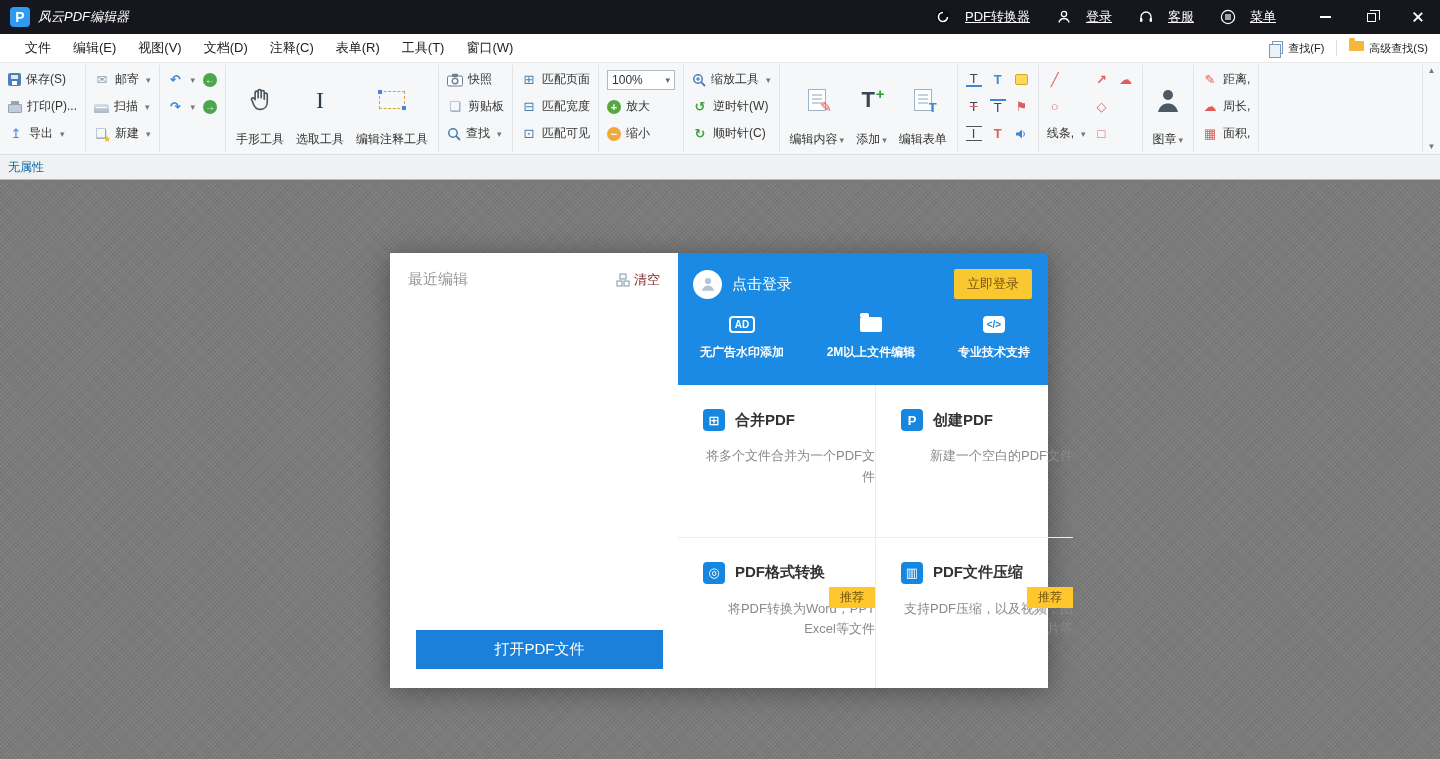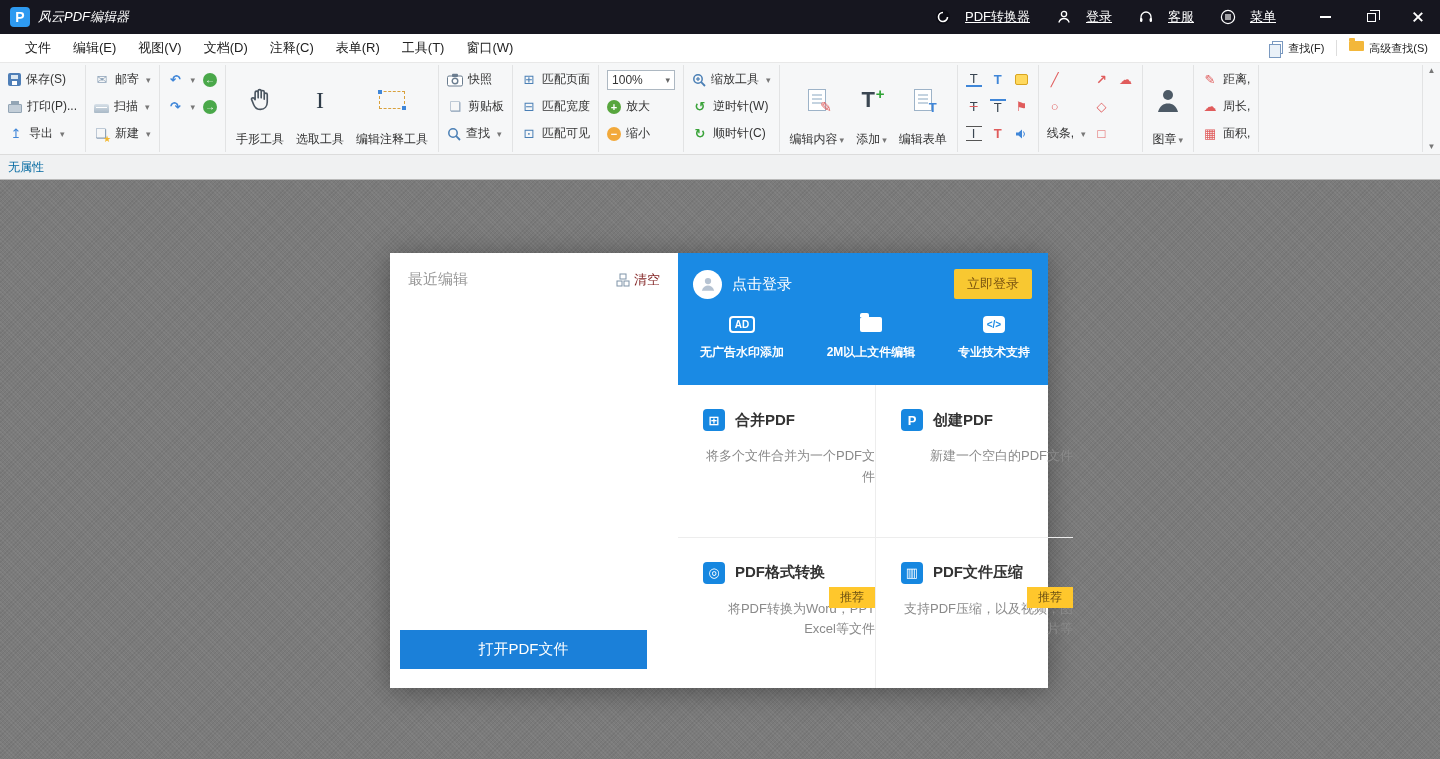--- a/index.html
+++ b/index.html
@@ -90,21 +90,21 @@
     background-image:
       repeating-linear-gradient(45deg, rgba(255,255,255,.05) 0 1px, transparent 1px 3px),
       repeating-linear-gradient(135deg, rgba(0,0,0,.06) 0 1px, transparent 1px 3px); }
 
   
   .welcome { position:absolute; left:390px; top:73px; width:658px; height:435px; display:flex; box-shadow:0 3px 26px rgba(0,0,0,.35); }
   .recent { width:288px; background:#fff; position:relative; }
   .recent-header { display:flex; align-items:center; justify-content:space-between; padding:17px 18px; }
   .recent-title { font-size:15px; color:#999; }
   .clear-btn { display:flex; align-items:center; gap:4px; font-size:13px; color:#7f1d1d; cursor:pointer; }
-  .open-pdf-btn { position:absolute; left:10px; bottom:19px; width:247px; height:39px; background:#1b80d9; color:#fff; font-size:15px; display:flex; align-items:center; justify-content:center; cursor:pointer; }
+  .open-pdf-btn { position:absolute; left:26px; bottom:19px; width:247px; height:39px; background:#1b80d9; color:#fff; font-size:15px; display:flex; align-items:center; justify-content:center; cursor:pointer; }
 
   .promo { width:370px; display:flex; flex-direction:column; }
   .banner { height:132px; background:#1a8ae4; flex-shrink:0; }
   .banner-top { display:flex; align-items:center; padding:16px 16px 0 15px; }
   .avatar { width:29px; height:29px; border-radius:50%; background:#fff; display:flex; align-items:center; justify-content:center; }
   .login-prompt { margin-left:10px; font-size:15px; color:#fff; cursor:pointer; }
   .cta-btn { margin-left:auto; background:#f8c831; color:#7a5410; font-size:13px; padding:6px 13px; border-radius:2px; cursor:pointer; }
   .features { display:flex; justify-content:space-between; padding:14px 18px 0 22px; }
   .feature { display:flex; flex-direction:column; align-items:center; }
   .f-ic { height:22px; display:flex; align-items:center; justify-content:center; }

